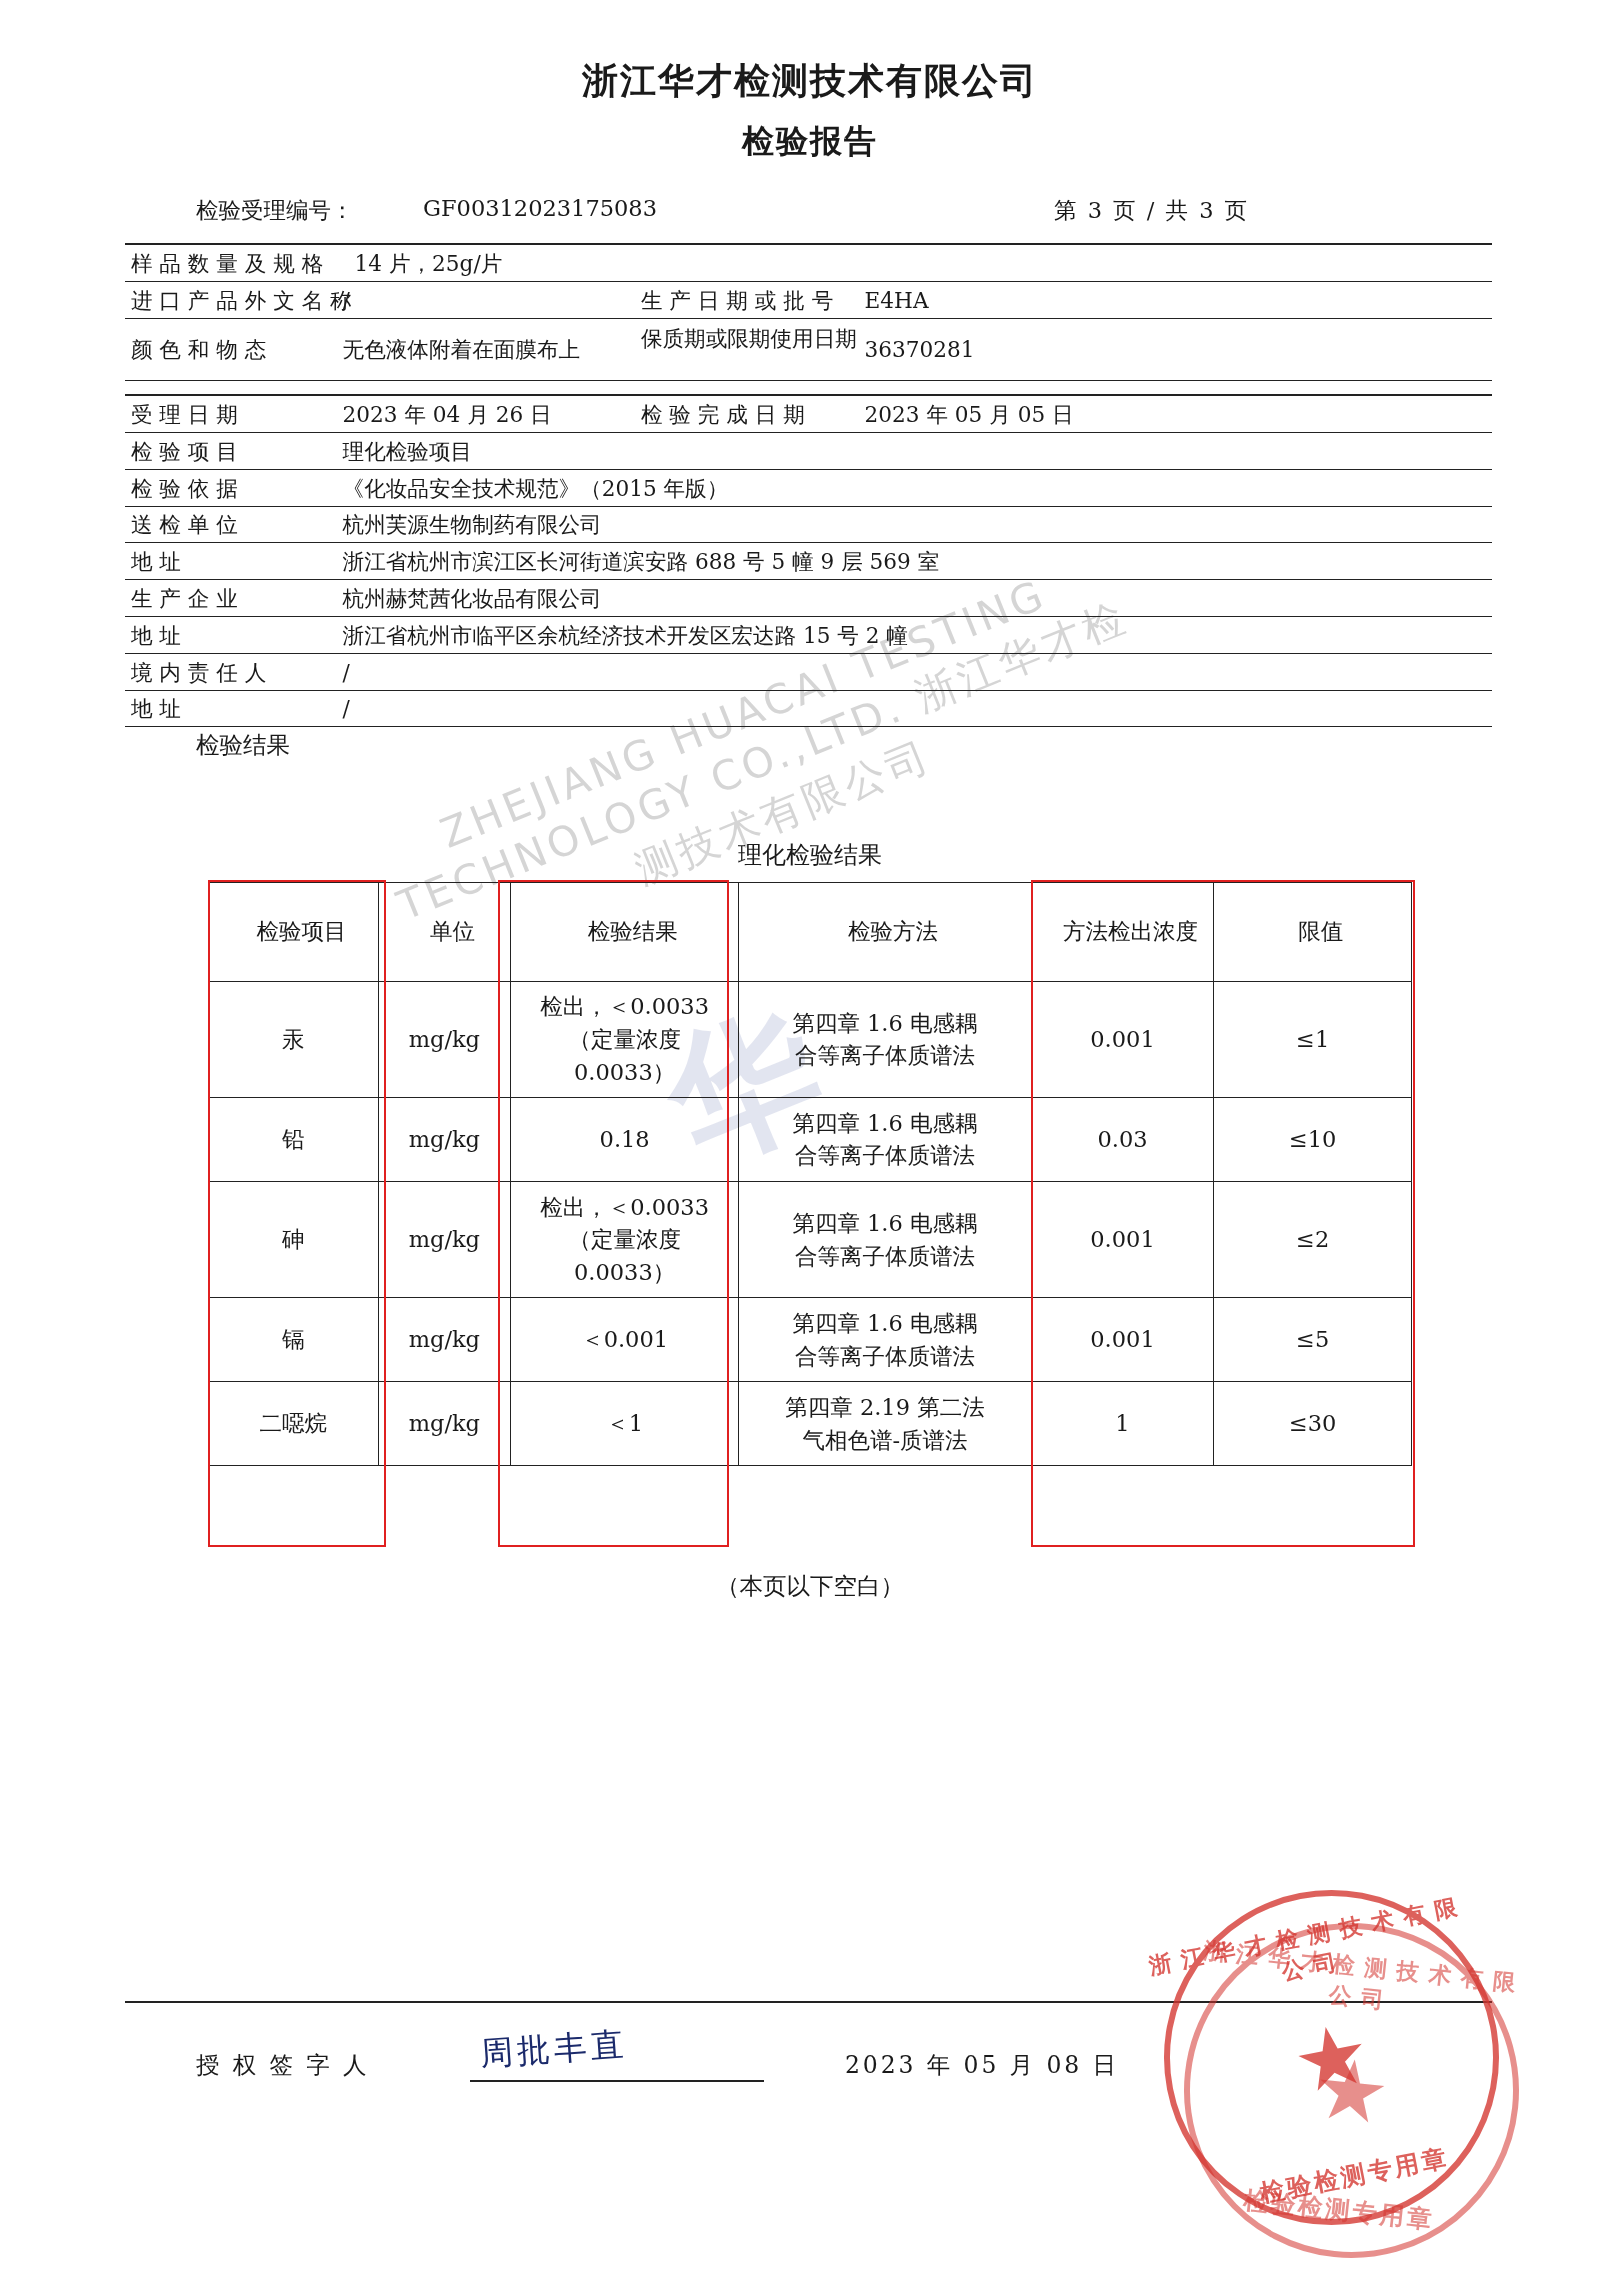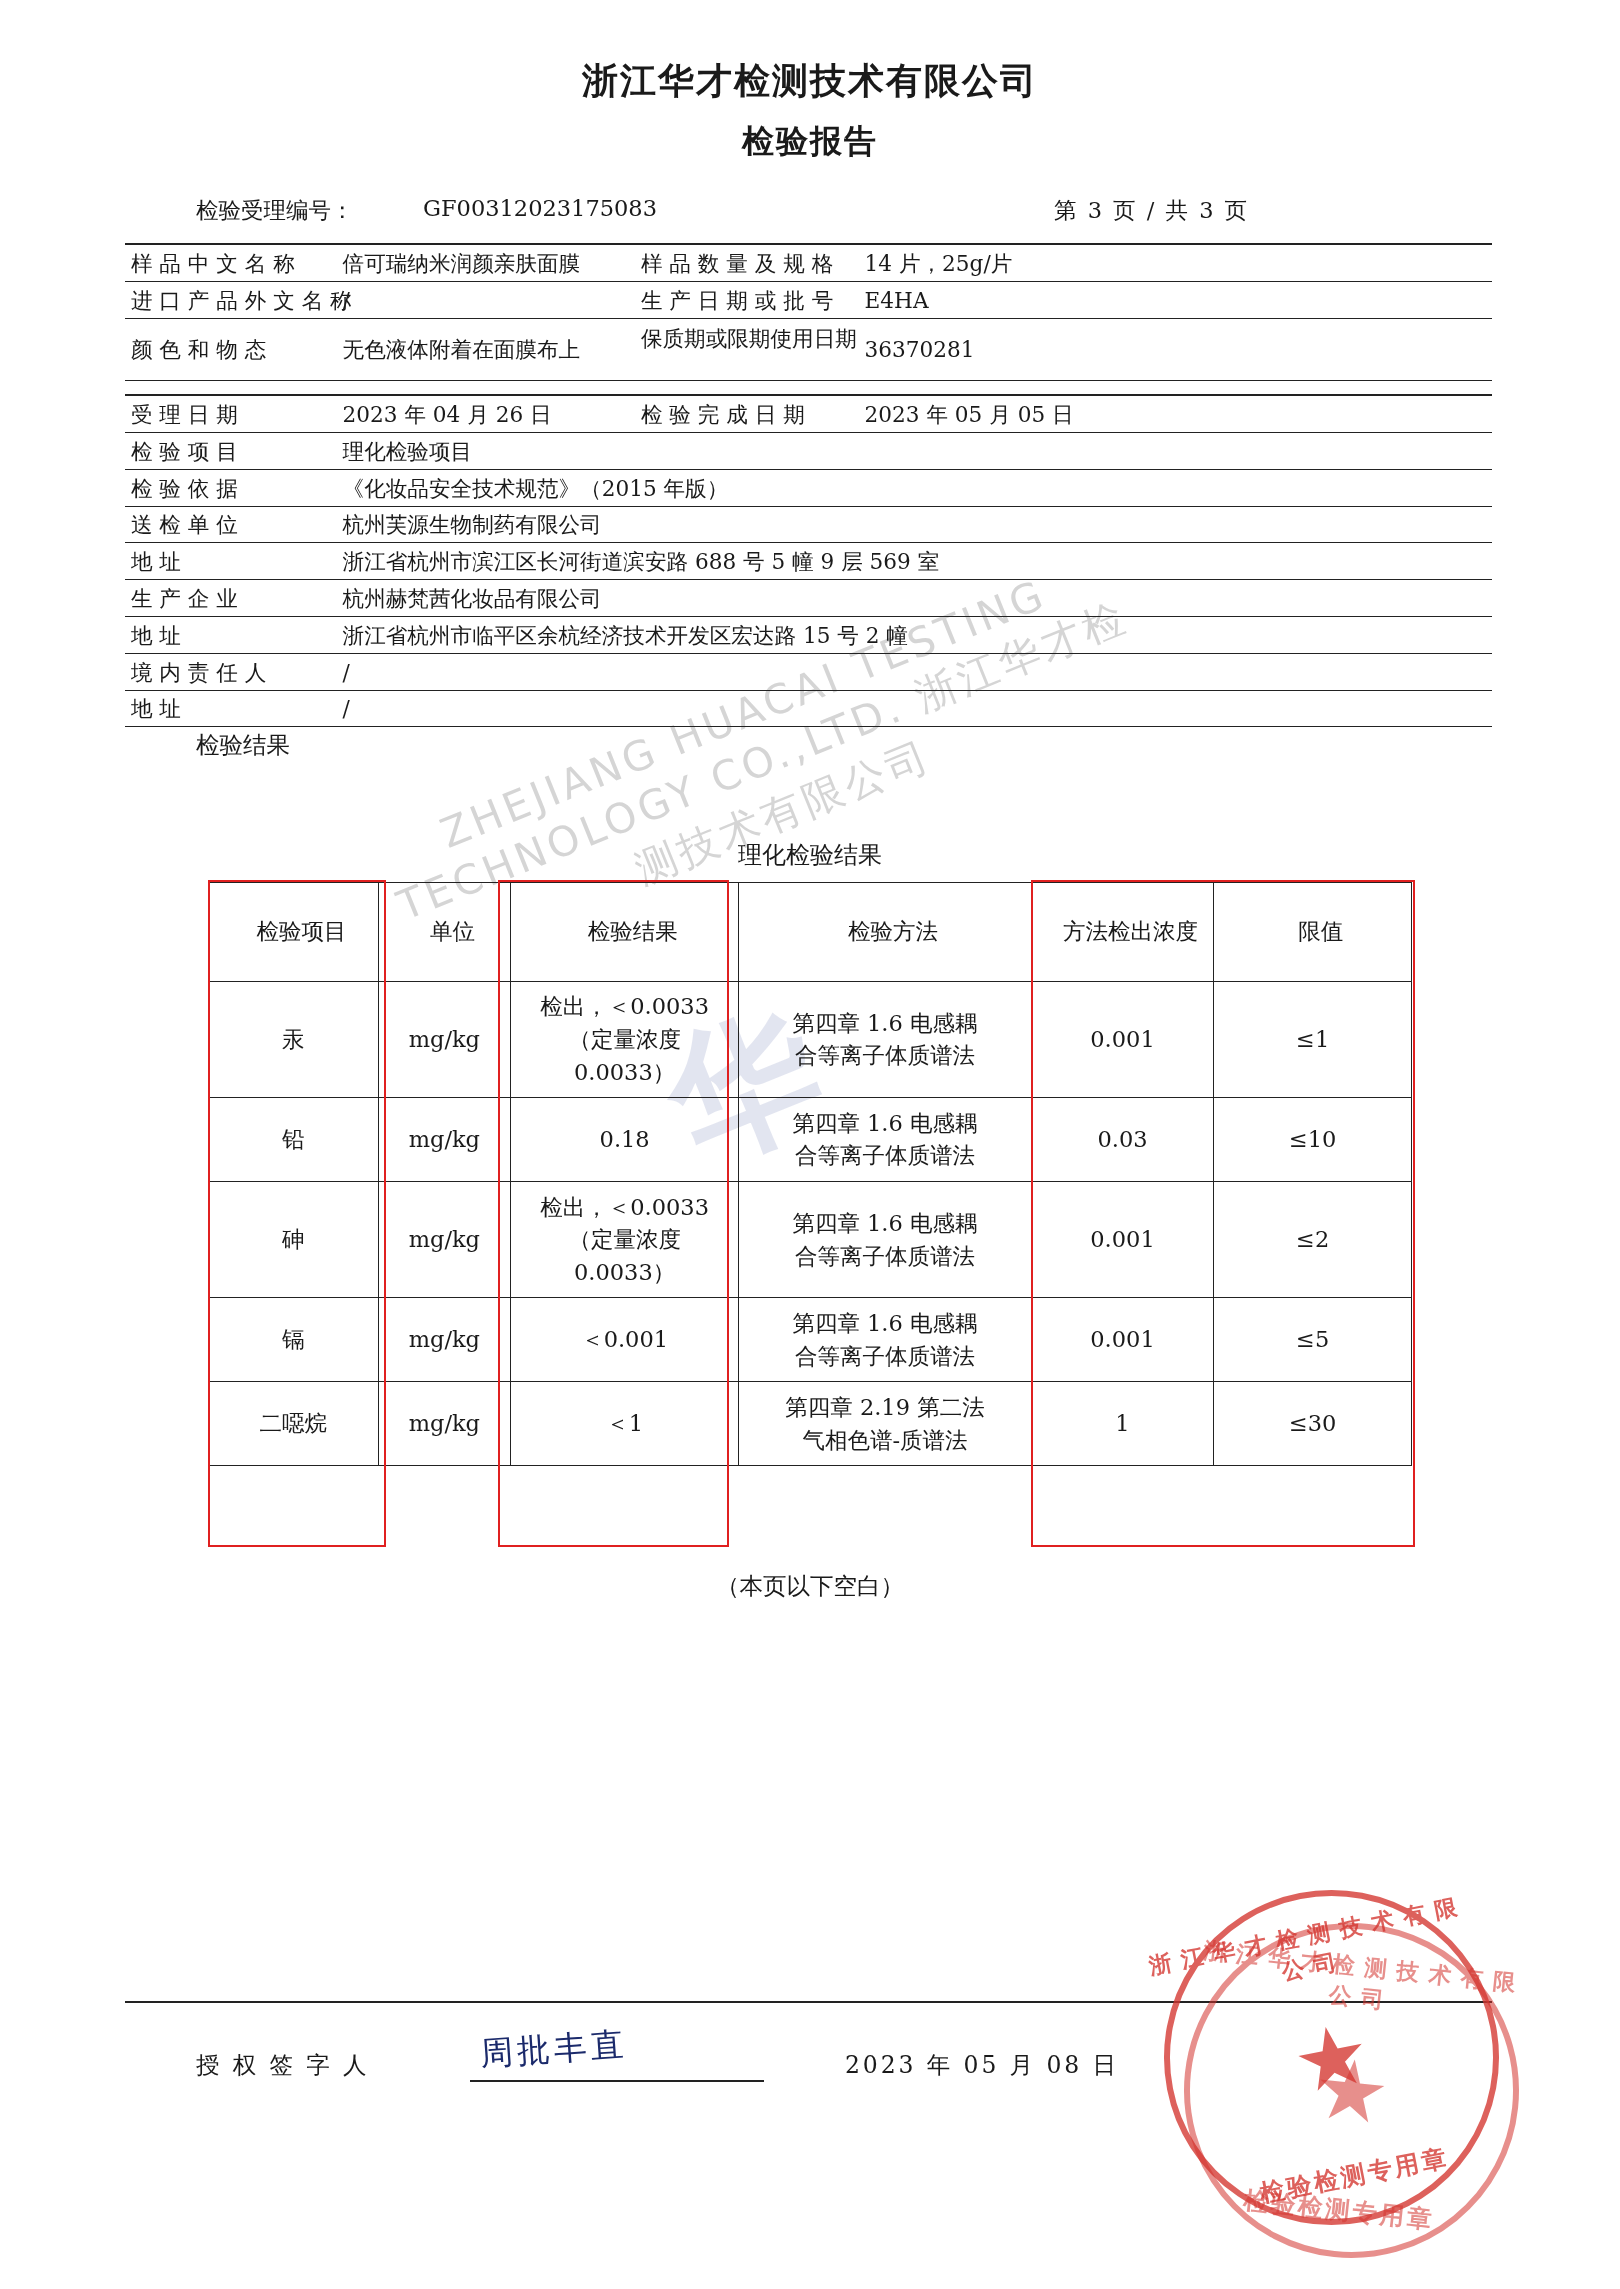--- a/index.html
+++ b/index.html
@@ -275,24 +275,20 @@
   <div class="report-no-row">
     <span class="report-no-label">检验受理编号：</span>
     <span class="report-no-value">GF00312023175083</span>
     <span class="page-no">第 3 页 / 共 3 页</span>
   </div>
 
   <div class="info">
     <div class="info-rowset">
 
       <div class="info-row">
-        <div class="col-left">
-          <div class="cell-label spread lbl-w1">样 品 中 文 名 称</div>
-          <div class="cell-value">倍可瑞纳米润颜亲肤面膜</div>
-        </div>
         <div class="col-right">
           <div class="cell-label spread lbl-w2">样 品 数 量 及 规 格</div>
           <div class="cell-value">14 片，25g/片</div>
         </div>
       </div>
 
       <div class="info-row">
         <div class="col-left">
           <div class="cell-label spread lbl-w1">进 口 产 品 外 文 名 称</div>
           <div class="cell-value">/</div>

